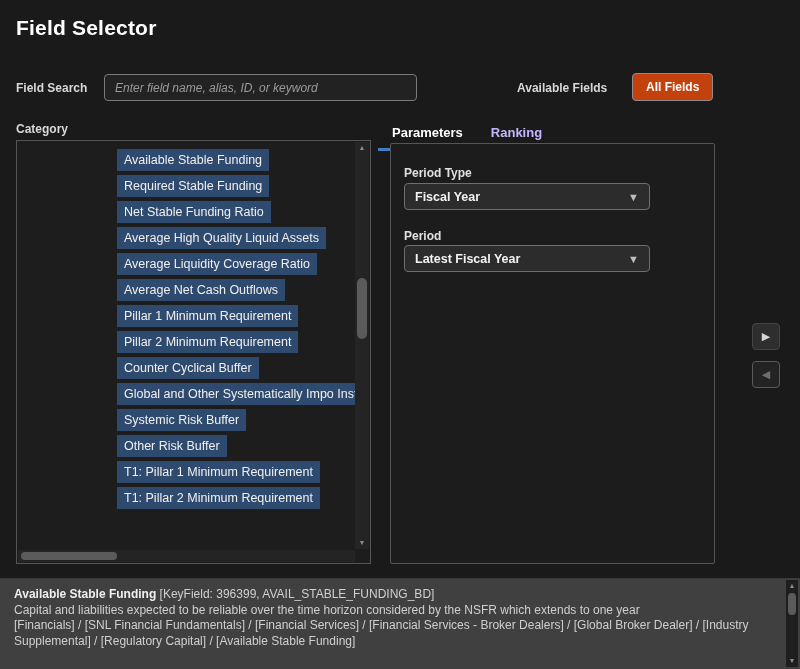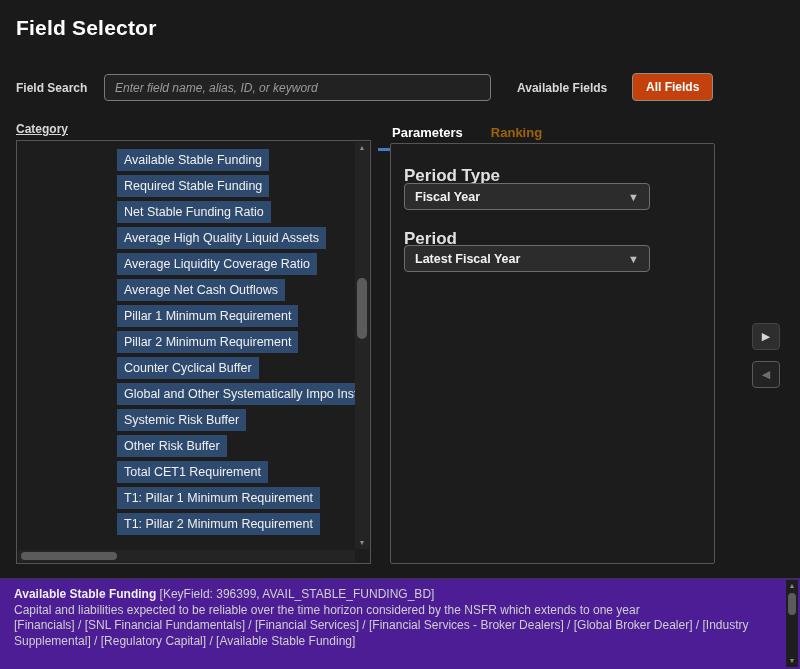--- a/index.html
+++ b/index.html
@@ -23,21 +23,21 @@
     left: 16px; top: 16px;
     font-size: 21px; font-weight: bold; color: #ffffff;
     letter-spacing: 0.2px;
   }
 
   .label {
     font-size: 12px; font-weight: bold; color: #d8d8d8;
   }
 
   .search-input {
-    left: 104px; top: 74px; width: 387px; height: 27px;
+    left: 104px; top: 74px; width: 313px; height: 27px;
     background: #222222; border: 1px solid #7a7a7a; border-radius: 4px;
     color: #e6e6e6; font-size: 12px; padding: 0 10px;
     font-family: "Liberation Sans", sans-serif;
     outline: none;
   }
   .search-input::placeholder { color: #9a9a9a; font-style: italic; }
 
   .all-fields-btn {
     left: 632px; top: 73px; height: 28px;
     background: #c2410c; border: 1px solid #8d8d8d; border-radius: 4px;
@@ -82,30 +82,30 @@
     background: #242424;
   }
   .hscroll .thumb {
     position: absolute; top: 2px; height: 8px; left: 3px; width: 96px;
     background: #5b5b5b; border-radius: 4px;
   }
 
   
   .tabs { left: 378px; top: 118px; display: flex; }
   .tab {
-    padding: 7px 14px 8px 14px; font-size: 13px; color: #a16207;
+    padding: 7px 14px 8px 14px; font-size: 13px; color: #c4b5fd;
     cursor: pointer; font-weight: bold;
   }
   .tab.active { color: #ffffff; border-bottom: 3px solid var(--accent); }
 
   .param-panel {
     left: 390px; top: 143px; width: 325px; height: 421px;
     background: #1c1c1c; border: 1px solid var(--border); border-radius: 2px;
   }
-  .param-label { position: absolute; left: 13px; font-size: 17px; font-weight: bold; color: #e0e0e0; }
+  .param-label { position: absolute; left: 13px; font-size: 12px; font-weight: bold; color: #e0e0e0; }
   .dropdown {
     position: absolute; left: 13px; width: 246px; height: 27px;
     background: #2c2c2c; border: 1px solid #6e6e6e; border-radius: 4px;
     display: flex; align-items: center; justify-content: space-between;
     padding: 0 10px; cursor: pointer;
   }
   .dropdown .dd-value { font-size: 12.5px; font-weight: bold; color: #f2f2f2; }
   .dropdown .dd-chevron { font-size: 11px; color: #bdbdbd; }
 
   
@@ -113,21 +113,21 @@
     width: 28px; height: 27px; border-radius: 4px;
     display: flex; align-items: center; justify-content: center;
     font-size: 11px; cursor: pointer;
   }
   .xfer-right { left: 752px; top: 323px; background: #2e2e2e; border: 1px solid #444; color: #d6d6d6; }
   .xfer-left  { left: 752px; top: 361px; background: #232323; border: 1px solid #5a5a5a; color: #6e6e6e; }
 
   
   .footer {
     left: 0; top: 578px; width: 800px; height: 91px;
-    background: #4c1d95; border-top: 1px solid #3a3a3a;
+    background: #404040; border-top: 1px solid #3a3a3a;
     padding: 8px 26px 8px 14px;
     font-size: 12px; line-height: 15.5px; color: #cfcfcf;
   }
   .footer .fname { font-weight: bold; color: #efefef; }
   .footer-scroll {
     position: absolute; right: 2px; top: 580px; width: 12px; height: 87px;
     background: #1e1e1e;
   }
   .footer-scroll .thumb {
     position: absolute; left: 2px; top: 13px; width: 8px; height: 22px;
@@ -138,37 +138,36 @@
 </head>
 <body>
 
 <div class="abs page-title">Field Selector</div>
 
 <div class="abs label" style="left:16px; top:81px;">Field Search</div>
 <input class="abs search-input" type="text" placeholder="Enter field name, alias, ID, or keyword" style="">
 <div class="abs label" style="left:517px; top:81px;">Available Fields</div>
 <button class="abs all-fields-btn">All Fields</button>
 
-<div class="abs label" style="left:16px; top:122px;text-decoration:underline;">Category</div>
+<div class="abs label" style="left:16px; top:122px;">Category</div>
 
 <div class="abs list-box">
   <div class="list-rows">
       <div class="list-row"><span class="list-item selected">Available Stable Funding</span></div>
       <div class="list-row"><span class="list-item selected">Required Stable Funding</span></div>
       <div class="list-row"><span class="list-item selected">Net Stable Funding Ratio</span></div>
       <div class="list-row"><span class="list-item selected">Average High Quality Liquid Assets</span></div>
       <div class="list-row"><span class="list-item selected">Average Liquidity Coverage Ratio</span></div>
       <div class="list-row"><span class="list-item selected">Average Net Cash Outflows</span></div>
       <div class="list-row"><span class="list-item selected">Pillar 1 Minimum Requirement</span></div>
       <div class="list-row"><span class="list-item selected">Pillar 2 Minimum Requirement</span></div>
       <div class="list-row"><span class="list-item selected">Counter Cyclical Buffer</span></div>
       <div class="list-row"><span class="list-item selected">Global and Other Systematically Impo Instn Buffer</span></div>
       <div class="list-row"><span class="list-item selected">Systemic Risk Buffer</span></div>
       <div class="list-row"><span class="list-item selected">Other Risk Buffer</span></div>
-      <div class="list-row"><span class="list-item selected">Total CET1 Requirement</span></div>
       <div class="list-row"><span class="list-item selected">T1: Pillar 1 Minimum Requirement</span></div>
       <div class="list-row"><span class="list-item selected">T1: Pillar 2 Minimum Requirement</span></div>
     </div>
   <div class="vscroll">
     <div class="scroll-arrow" style="top:0;">▲</div>
     <div class="thumb" style="top:136px; height:61px;"></div>
     <div class="scroll-arrow" style="bottom:0;">▼</div>
   </div>
   <div class="hscroll">
     <div class="thumb"></div>

